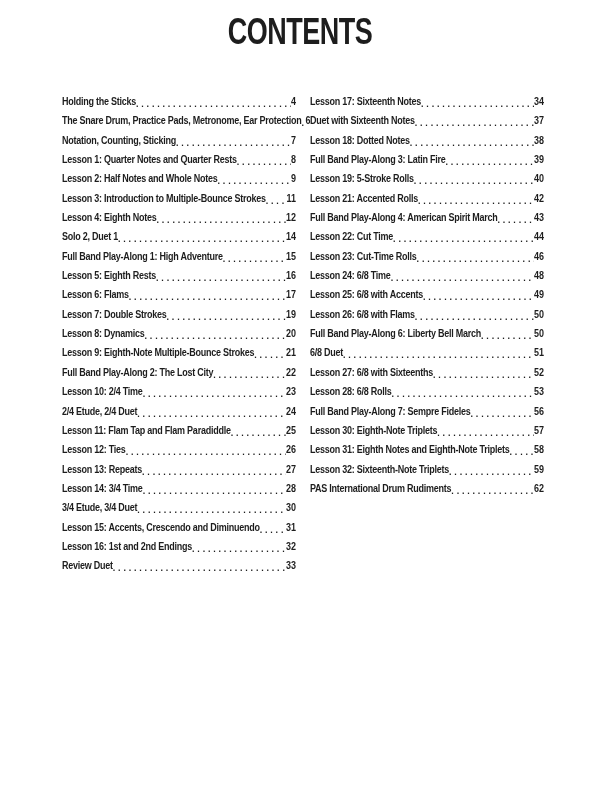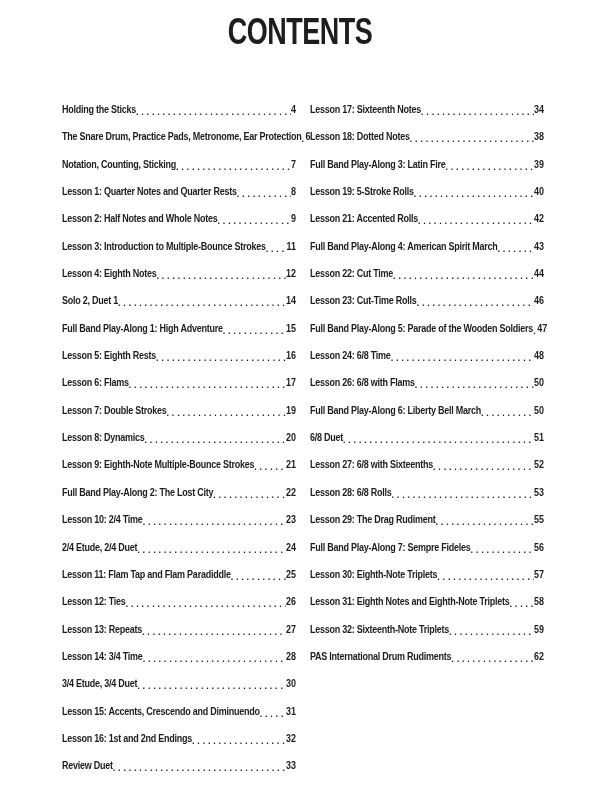--- a/index.html
+++ b/index.html
@@ -35,21 +35,20 @@
     top: 95px; left: 62px; right: 56px;
     display: flex;
     gap: 14px;
   }
   .col { flex: 1 1 0; min-width: 0; }
   .row {
     display: flex;
     align-items: baseline;
     height: 19.35px;
     line-height: 19.35px;
-    margin-top: 8px;
   }
   .t {
     flex: 0 0 auto;
     white-space: nowrap;
     font-size: 9px;
     font-weight: bold;
     letter-spacing: -0.25px;
     transform: scaleY(1.3);
     transform-origin: left bottom;
   }
@@ -209,20 +208,25 @@
           <span class="pg">33</span>
         </div>
       </div>
     <div class="col">
         <div class="row">
           <span class="t">Lesson 17: Sixteenth Notes</span>
           <span class="dots"></span>
           <span class="pg">34</span>
         </div>
         <div class="row">
+          <span class="t">Duet with Sixteenth Notes</span>
+          <span class="dots"></span>
+          <span class="pg">37</span>
+        </div>
+        <div class="row">
           <span class="t">Lesson 18: Dotted Notes</span>
           <span class="dots"></span>
           <span class="pg">38</span>
         </div>
         <div class="row">
           <span class="t">Full Band Play-Along 3: Latin Fire</span>
           <span class="dots"></span>
           <span class="pg">39</span>
         </div>
         <div class="row">
@@ -244,30 +248,30 @@
           <span class="t">Lesson 22: Cut Time</span>
           <span class="dots"></span>
           <span class="pg">44</span>
         </div>
         <div class="row">
           <span class="t">Lesson 23: Cut-Time Rolls</span>
           <span class="dots"></span>
           <span class="pg">46</span>
         </div>
         <div class="row">
-          <span class="t">Full Band Play-Along 5: Parade of the Wooden Soldiers</span>
-          <span class="dots"></span>
-          <span class="pg">47</span>
-        </div>
-        <div class="row">
           <span class="t">Lesson 24: 6/8 Time</span>
           <span class="dots"></span>
           <span class="pg">48</span>
         </div>
         <div class="row">
+          <span class="t">Lesson 25: 6/8 with Accents</span>
+          <span class="dots"></span>
+          <span class="pg">49</span>
+        </div>
+        <div class="row">
           <span class="t">Lesson 26: 6/8 with Flams</span>
           <span class="dots"></span>
           <span class="pg">50</span>
         </div>
         <div class="row">
           <span class="t">Full Band Play-Along 6: Liberty Bell March</span>
           <span class="dots"></span>
           <span class="pg">50</span>
         </div>
         <div class="row">
@@ -277,25 +281,20 @@
         </div>
         <div class="row">
           <span class="t">Lesson 27: 6/8 with Sixteenths</span>
           <span class="dots"></span>
           <span class="pg">52</span>
         </div>
         <div class="row">
           <span class="t">Lesson 28: 6/8 Rolls</span>
           <span class="dots"></span>
           <span class="pg">53</span>
-        </div>
-        <div class="row">
-          <span class="t">Lesson 29: The Drag Rudiment</span>
-          <span class="dots"></span>
-          <span class="pg">55</span>
         </div>
         <div class="row">
           <span class="t">Full Band Play-Along 7: Sempre Fideles</span>
           <span class="dots"></span>
           <span class="pg">56</span>
         </div>
         <div class="row">
           <span class="t">Lesson 30: Eighth-Note Triplets</span>
           <span class="dots"></span>
           <span class="pg">57</span>

